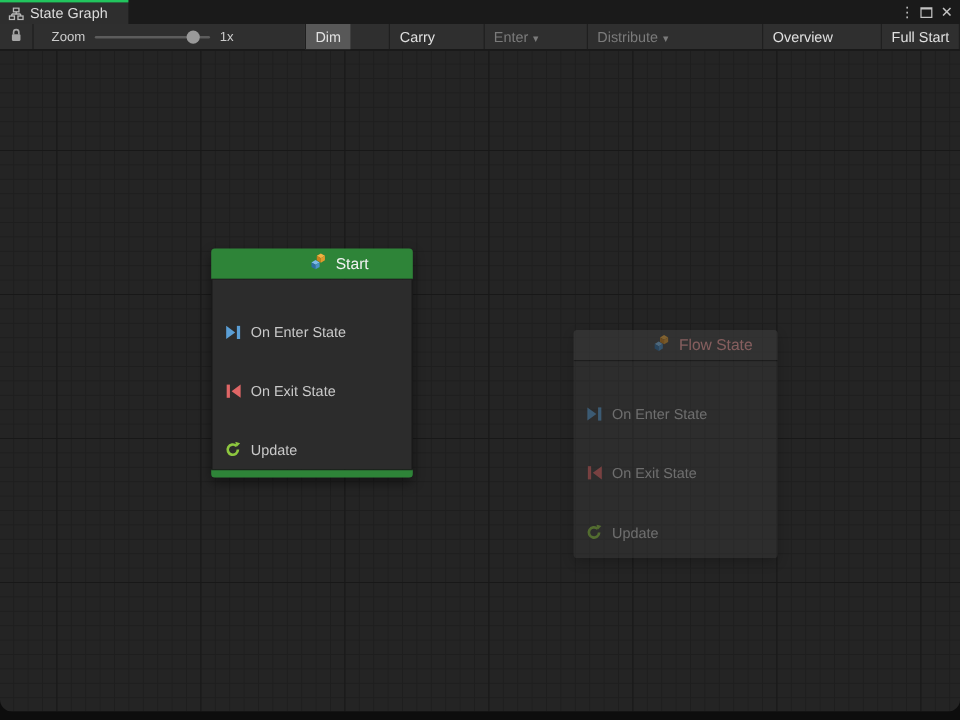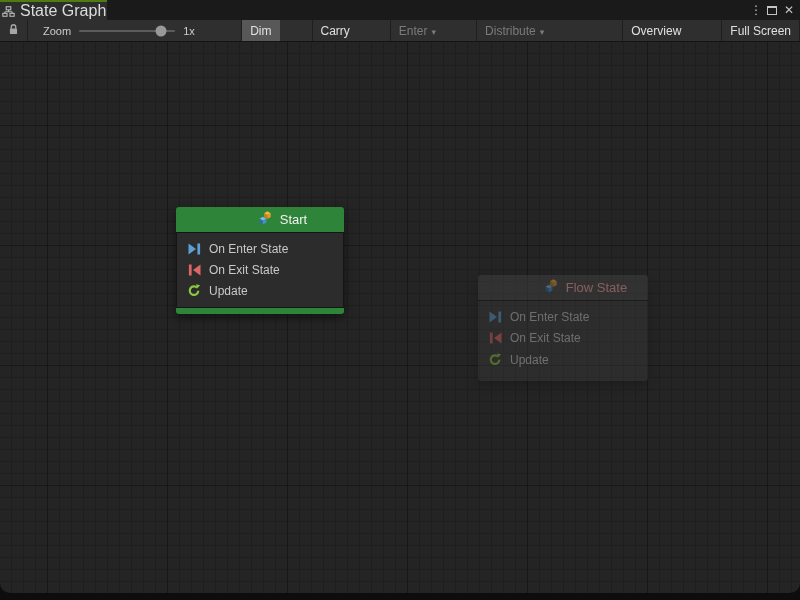--- a/index.html
+++ b/index.html
@@ -13,23 +13,23 @@
   }
   .window { position:absolute; inset:0; }
 
   
   .titlebar {
     position:absolute; left:0; top:0; width:800px; height:20px;
     background:#1a1a1a; display:flex; align-items:stretch;
   }
   .tab {
     width:107px; height:20px; background:#2e2e2e;
-    border-top:2px solid #4d7c0f;
-    display:flex; align-items:center; gap:5px; padding-left:2px;
-    font-size:16px; color:#dcdcdc;
+    border-top:2px solid #22c55e;
+    display:flex; align-items:center; gap:5px; padding-left:7px;
+    font-size:12px; color:#dcdcdc;
   }
   .tab-icon { display:flex; align-items:center; }
   .titlebar-right {
     margin-left:auto; display:flex; align-items:center; gap:7px;
     padding-right:6px; color:#c4c4c4;
   }
   .kebab { font-size:12px; width:10px; text-align:center; cursor:default; }
   .maxbox {
     width:10px; height:9px; border:1px solid #c4c4c4; border-top:2px solid #c4c4c4;
   }
@@ -89,21 +89,21 @@
     box-shadow:0 4px 10px rgba(0,0,0,0.45);
     font-size:12px;
   }
   .node-header {
     height:26px; display:flex; align-items:center; justify-content:center; gap:6px;
     border-radius:3px 3px 0 0; border-bottom:1px solid #161616;
     font-size:13px;
     padding-left:44px;
   }
   .node-body { padding:5px 0 6px 0; }
-  .node-row { display:flex; align-items:center; gap:8px; height:21px; padding:0 10px; }
+  .node-row { display:flex; align-items:center; gap:8px; height:21px; padding:0 10px;margin-top:28px; }
   .row-icon { display:flex; align-items:center; width:14px; justify-content:center; }
   .row-label { color:#c9c9c9; }
 
   .node-start { left:176px; top:165px; width:168px; }
   .node-start .node-header { background:#2e8438; color:#f2f2f2; }
   .node-start .node-body { background:#2c2c2c; border-left:1px solid #161616; border-right:1px solid #161616; }
   .node-start .node-footer { height:7px; background:#2e8438; border-radius:0 0 3px 3px; border-top:1px solid #161616; }
 
   .node-flow { left:478px; top:233px; width:170px; opacity:0.45; }
   .node-flow .node-header { background:#454545; color:#fca5a5; }
@@ -166,21 +166,21 @@
       </div>
       <div class="tbtn disabled">
         <span>Distribute</span>
         <span class="arrow">▾</span>
       </div>
       <div class="tgap"></div>
       <div class="tbtn">
         <span>Overview</span>
       </div>
       <div class="tbtn">
-        <span>Full Screen</span>
+        <span>Full Start</span>
       </div>
     </div>
   </div>
 
   <div class="canvas">
 
     <div class="node node-start">
       <div class="node-header">
         <span>
           <svg width="17" height="16" viewBox="0 0 18 16">

